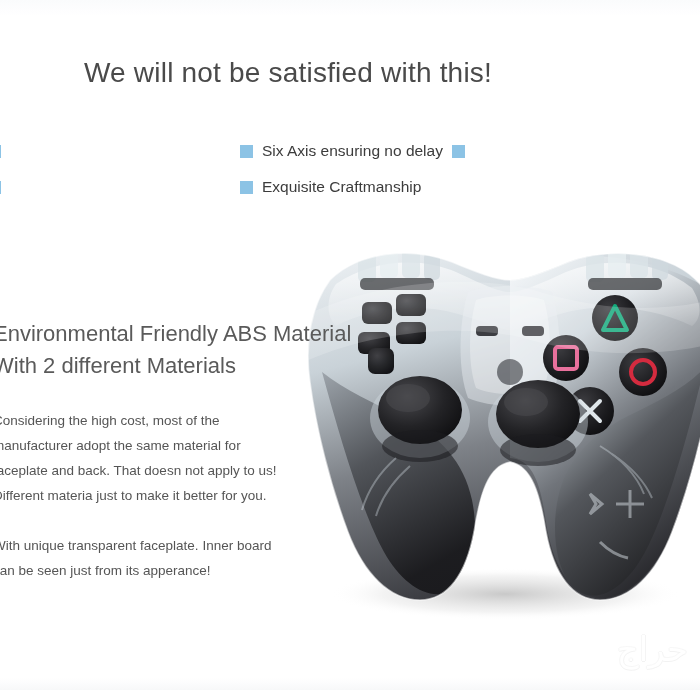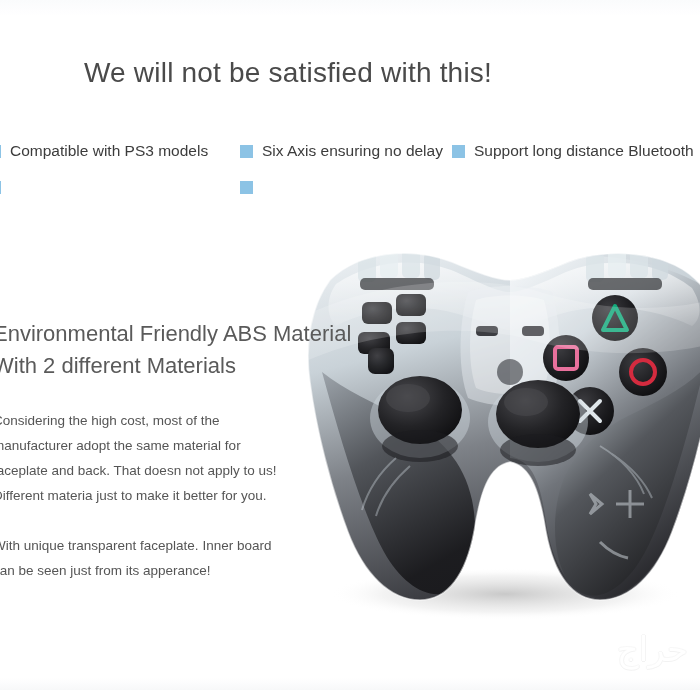--- a/index.html
+++ b/index.html
@@ -145,40 +145,39 @@
 <div id="page">
 
   <div class="top-band"></div>
 
   <div class="headline">We will not be satisfied with this!</div>
 
   <div class="features">
 
     <div class="feature">
       <span class="bullet" style="background: rgb(140, 195, 229);"></span>
-      <span class="feature-label">Compatible with PS3 models</span>
     </div>
 
     <div class="feature">
       <span class="bullet" style="background: rgb(140, 195, 229);"></span>
       <span class="feature-label">Six Axis ensuring no delay</span>
     </div>
 
     <div class="feature">
       <span class="bullet" style="background: rgb(140, 195, 229);"></span>
-      <span class="feature-label">Support long distance Bluetooth</span>
-    </div>
-
-    <div class="feature">
-      <span class="bullet" style="background: rgb(140, 195, 229);"></span>
-    </div>
-
-
-    <div class="feature">
-      <span class="bullet" style="background: rgb(140, 195, 229);"></span>
+    </div>
+
+    <div class="feature">
+      <span class="bullet" style="background: rgb(140, 195, 229);"></span>
+    </div>
+
+
+    <div class="feature">
+      <span class="bullet" style="background: rgb(140, 195, 229);"></span>
+      <span class="feature-label">Exquisite Craftmanship</span>
     </div>
   </div>
 
   <div class="controller">
     <svg width="420" height="400" viewBox="0 0 420 400" xmlns="http://www.w3.org/2000/svg">
       <defs>
         <linearGradient id="shellG" x1="0" y1="0" x2="0.3" y2="1">
           <stop offset="0%" stop-color="#eef2f5"></stop>
           <stop offset="32%" stop-color="#c9d2d8"></stop>
           <stop offset="62%" stop-color="#7e8288"></stop>

